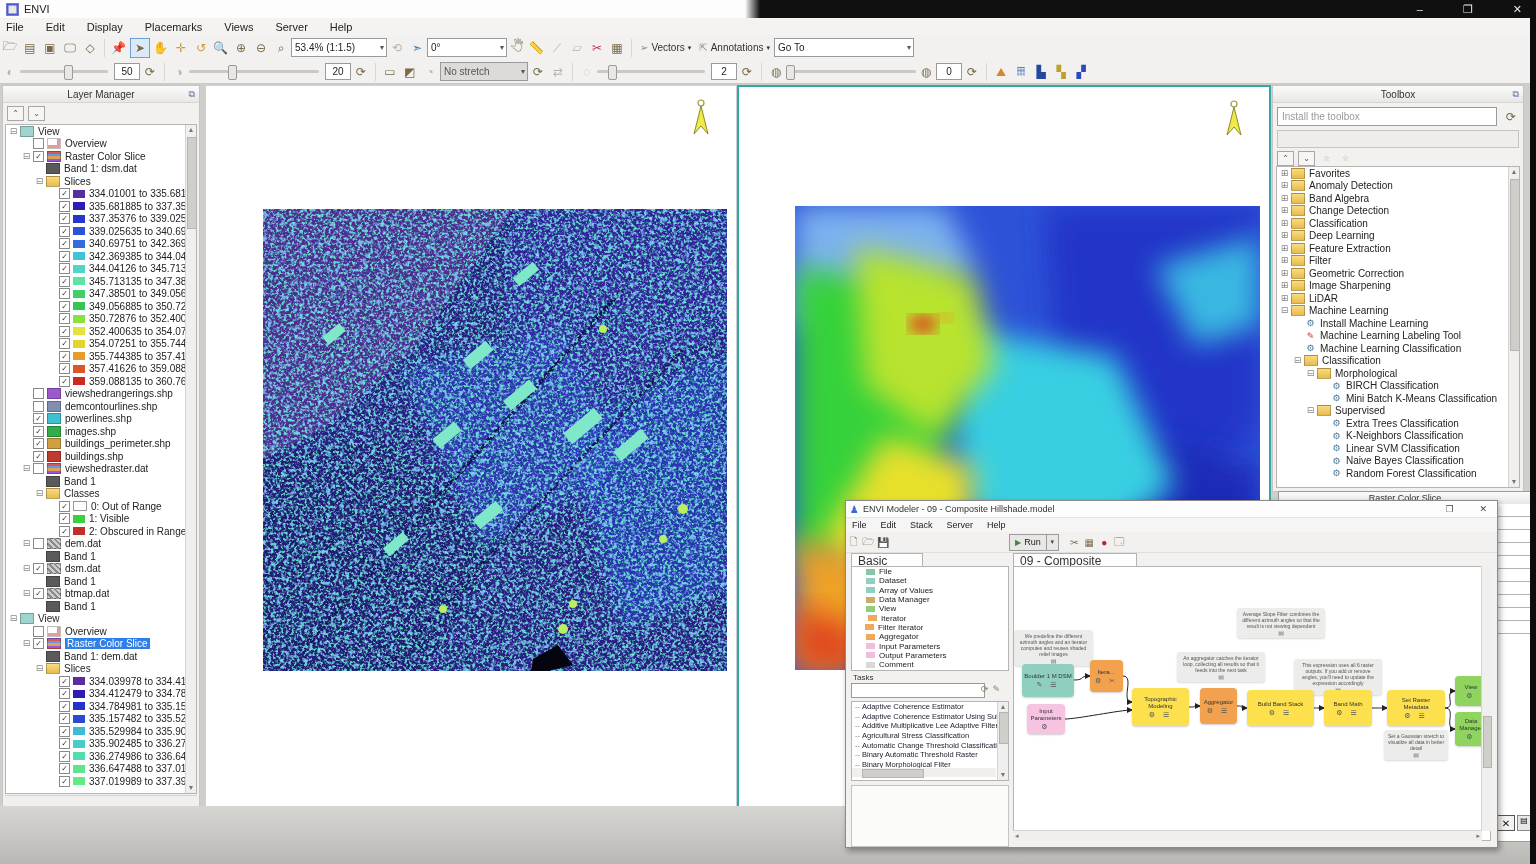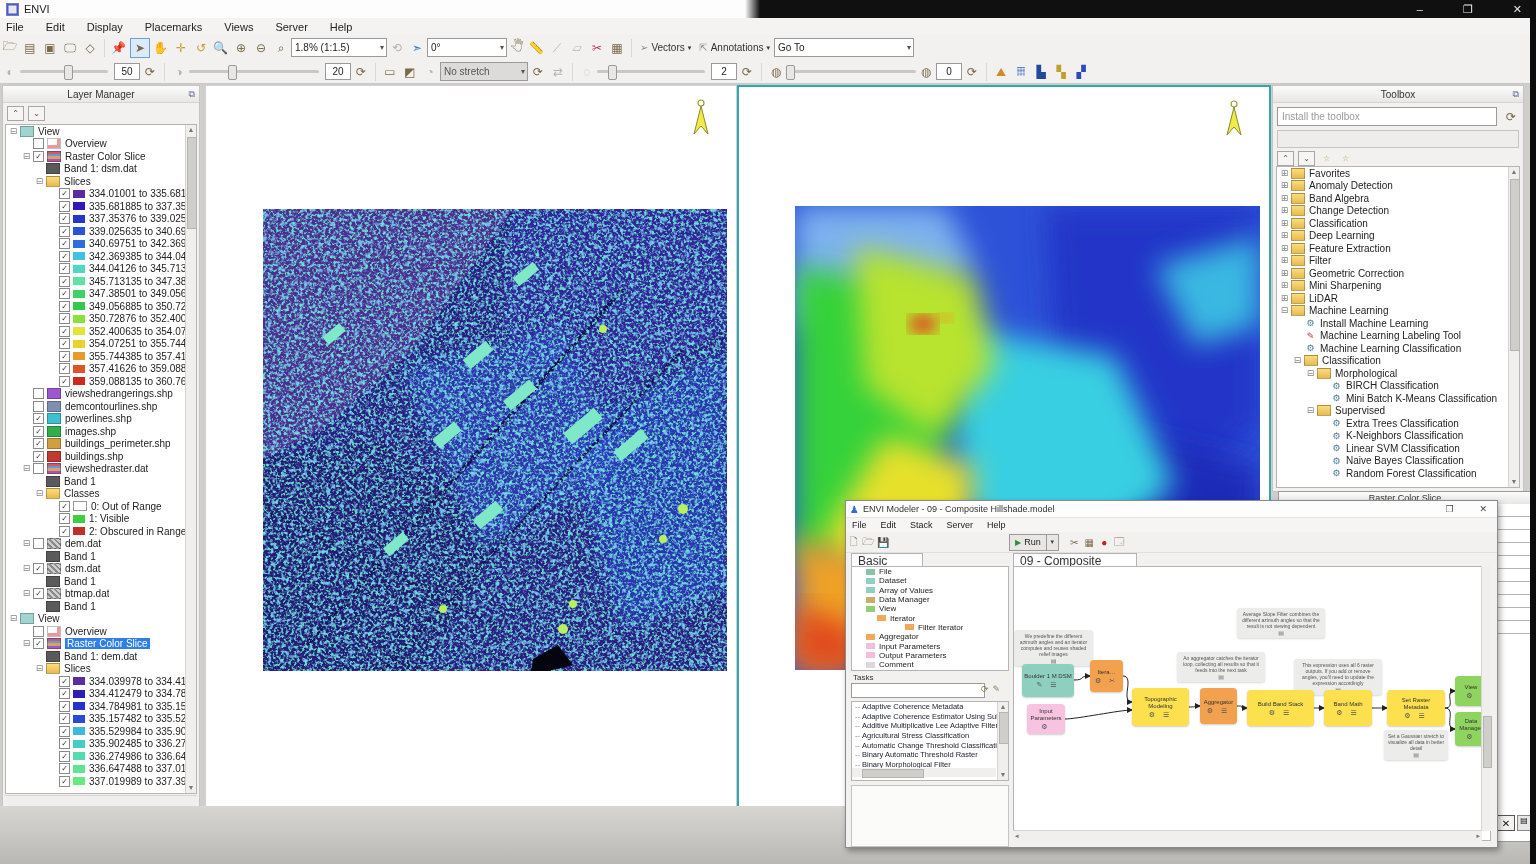--- a/index.html
+++ b/index.html
@@ -144,21 +144,21 @@
   <span class="tico" style="color:#c03030">📌</span>
   <span class="tico sel">➤</span>
   <span class="tico" style="color:#c89a3a">✋</span>
   <span class="tico" style="color:#c89a3a">✛</span>
   <span class="tico" style="color:#c89a3a">↺</span>
   <span class="tico">🔍</span>
   <span class="tico">⊕</span>
   <span class="tico">⊖</span>
   <span class="tico">⌕</span>
   <div class="combo" style="width:88px">
-    <span>1.8% (1:1.5)</span>
+    <span>53.4% (1:1.5)</span>
       <span class="arr">▾</span>
   </div>
   <span class="tico dim">⟲</span>
   <span class="tico" style="color:#3a7ac0">➣</span>
   <div class="combo" style="width:72px">
     <span>0°</span>
       <span class="arr">▾</span>
   </div>
   <span class="tico">🖑</span>
   <span class="tico dim">📏</span>
@@ -703,21 +703,21 @@
         <span class="lbl">Filter</span>
       </div>
       <div class="trow" style="padding-left: 3px;">
         <span class="exp">⊞</span>
         <span class="ic ic-folder"></span>
         <span class="lbl">Geometric Correction</span>
       </div>
       <div class="trow" style="padding-left: 3px;">
         <span class="exp">⊞</span>
         <span class="ic ic-folder"></span>
-        <span class="lbl">Mini Sharpening</span>
+        <span class="lbl">Image Sharpening</span>
       </div>
       <div class="trow" style="padding-left: 3px;">
         <span class="exp">⊞</span>
         <span class="ic ic-folder"></span>
         <span class="lbl">LiDAR</span>
       </div>
       <div class="trow" style="padding-left: 3px;">
         <span class="exp">⊟</span>
         <span class="ic ic-folder"></span>
         <span class="lbl">Machine Learning</span>
@@ -853,26 +853,26 @@
         <div class="trow" style="padding-left: 3px;">
           <span class="exp"></span>
           <span class="sw" style="background: rgb(201, 173, 109);"></span>
           <span class="lbl">Data Manager</span>
         </div>
         <div class="trow" style="padding-left: 3px;">
           <span class="exp"></span>
           <span class="sw" style="background: rgb(143, 207, 122);"></span>
           <span class="lbl">View</span>
         </div>
-        <div class="trow" style="padding-left: 14px;">
+        <div class="trow" style="padding-left: 5px;">
           <span class="exp"></span>
           <span class="sw" style="background: rgb(240, 168, 90);"></span>
           <span class="lbl">Iterator</span>
         </div>
-        <div class="trow" style="padding-left: 2px; margin-left: 40px;">
+        <div class="trow" style="padding-left: 2px;">
           <span class="exp"></span>
           <span class="sw" style="background: rgb(240, 168, 90);"></span>
           <span class="lbl">Filter Iterator</span>
         </div>
         <div class="trow" style="padding-left: 3px;">
           <span class="exp"></span>
           <span class="sw" style="background: rgb(240, 168, 90);"></span>
           <span class="lbl">Aggregator</span>
         </div>
         <div class="trow" style="padding-left: 3px;">
@@ -895,21 +895,21 @@
     <div id="tasks-search">
       <span></span>
     </div>
     <div id="tasks-srch-icons">
       <span>⟳</span>
       <span>✎</span>
     </div>
     <div id="tasks-box">
       <div class="trow">
           <span class="dash">--</span>
-          <span class="lbl">Adaptive Coherence Metadata</span>
+          <span class="lbl">Adaptive Coherence Estimator</span>
         </div>
         <div class="trow">
           <span class="dash">--</span>
           <span class="lbl">Adaptive Coherence Estimator Using Subspace B</span>
         </div>
         <div class="trow">
           <span class="dash">--</span>
           <span class="lbl">Additive Multiplicative Lee Adaptive Filter</span>
         </div>
         <div class="trow">

